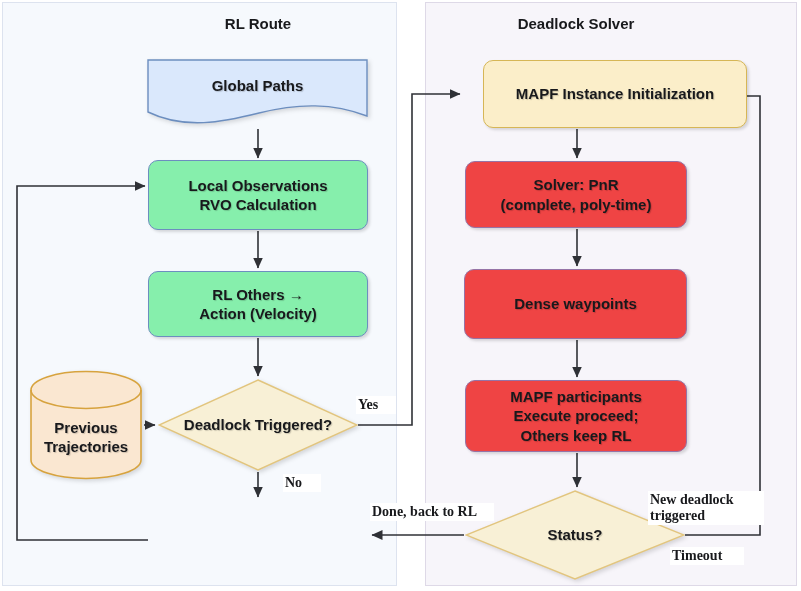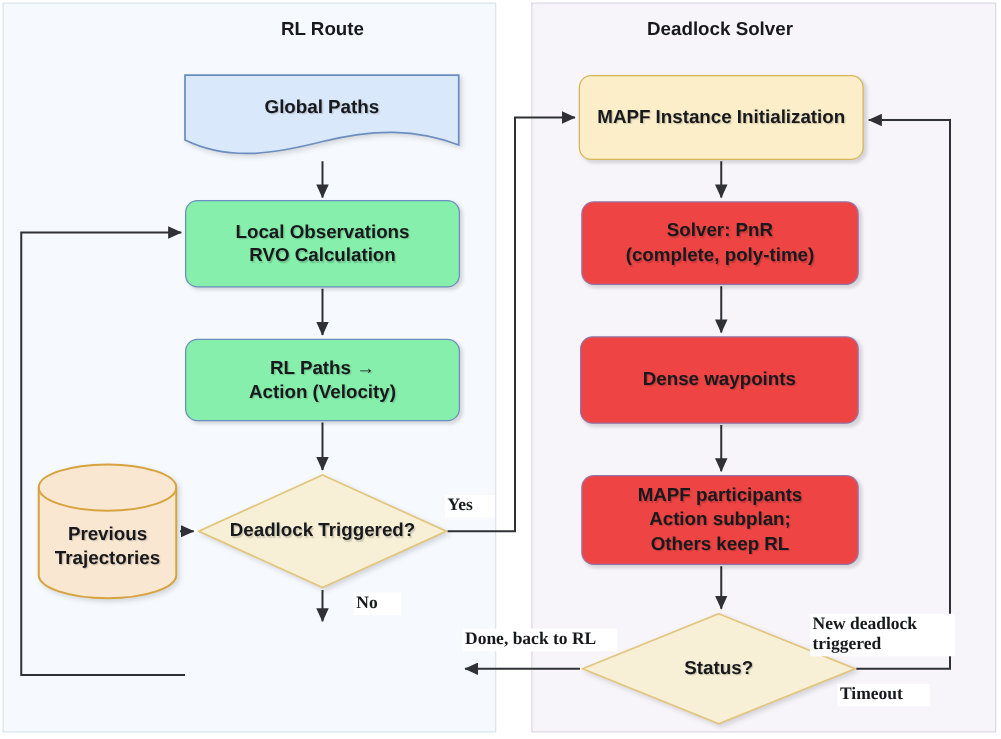--- a/index.html
+++ b/index.html
@@ -71,57 +71,57 @@
     </svg>
     <span class="node-label doc-text">Global Paths</span>
   </div>
 
   <div class="node rect blue" style="left:148px;top:160px;width:220px;height:70px;">
     <span class="node-label">Local Observations
 RVO Calculation</span>
   </div>
 
   <div class="node rect blue" style="left:148px;top:271px;width:220px;height:66px;">
-    <span class="node-label">RL Paths →
+    <span class="node-label">RL Others →
 Action (Velocity)</span>
   </div>
 
   <div class="node" style="left:158px;top:379px;width:200px;height:92px;">
     <svg class="shape-svg" viewBox="0 0 200 92" preserveAspectRatio="none">
       <polygon points="100,1 199,46 100,91 1,46" fill="#f8f0d6" stroke="#e2c57e" stroke-width="1.4"></polygon>
     </svg>
     <span class="node-label">Deadlock Triggered?</span>
   </div>
 
   <div class="node" style="left:29px;top:370px;width:114px;height:110px;">
     <svg class="shape-svg" viewBox="0 0 114 110" preserveAspectRatio="none">
       <path d="M2,20 L2,90 C2,100.2 26.6,108.5 57,108.5 C87.4,108.5 112,100.2 112,90 L112,20 C112,9.8 87.4,1.5 57,1.5 C26.6,1.5 2,9.8 2,20 Z" fill="#fae7d1" stroke="#d7a33e" stroke-width="1.6"></path>
       <path d="M2,20 C2,30.2 26.6,38.5 57,38.5 C87.4,38.5 112,30.2 112,20" fill="none" stroke="#d7a33e" stroke-width="1.6"></path>
     </svg>
     <span class="node-label cyl-text">Previous
 Trajectories</span>
   </div>
 
 
-  <div class="node rect yellow" style="left:463px;top:60px;width:228px;height:68px;">
+  <div class="node rect yellow" style="left:483px;top:60px;width:264px;height:68px;">
     <span class="node-label">MAPF Instance Initialization</span>
   </div>
 
   <div class="node rect purple" style="left:465px;top:161px;width:222px;height:67px;">
     <span class="node-label">Solver: PnR
 (complete, poly-time)</span>
   </div>
 
   <div class="node rect purple" style="left:464px;top:269px;width:223px;height:70px;">
     <span class="node-label">Dense waypoints</span>
   </div>
 
   <div class="node rect purple" style="left:465px;top:380px;width:222px;height:72px;">
     <span class="node-label">MAPF participants
-Action subplan;
+Execute proceed;
 Others keep RL</span>
   </div>
 
   <div class="node" style="left:465px;top:490px;width:220px;height:90px;">
     <svg class="shape-svg" viewBox="0 0 220 90" preserveAspectRatio="none">
       <polygon points="110,1 219,45 110,89 1,45" fill="#f8f0d6" stroke="#e2c57e" stroke-width="1.4"></polygon>
     </svg>
     <span class="node-label">Status?</span>
   </div>
 

